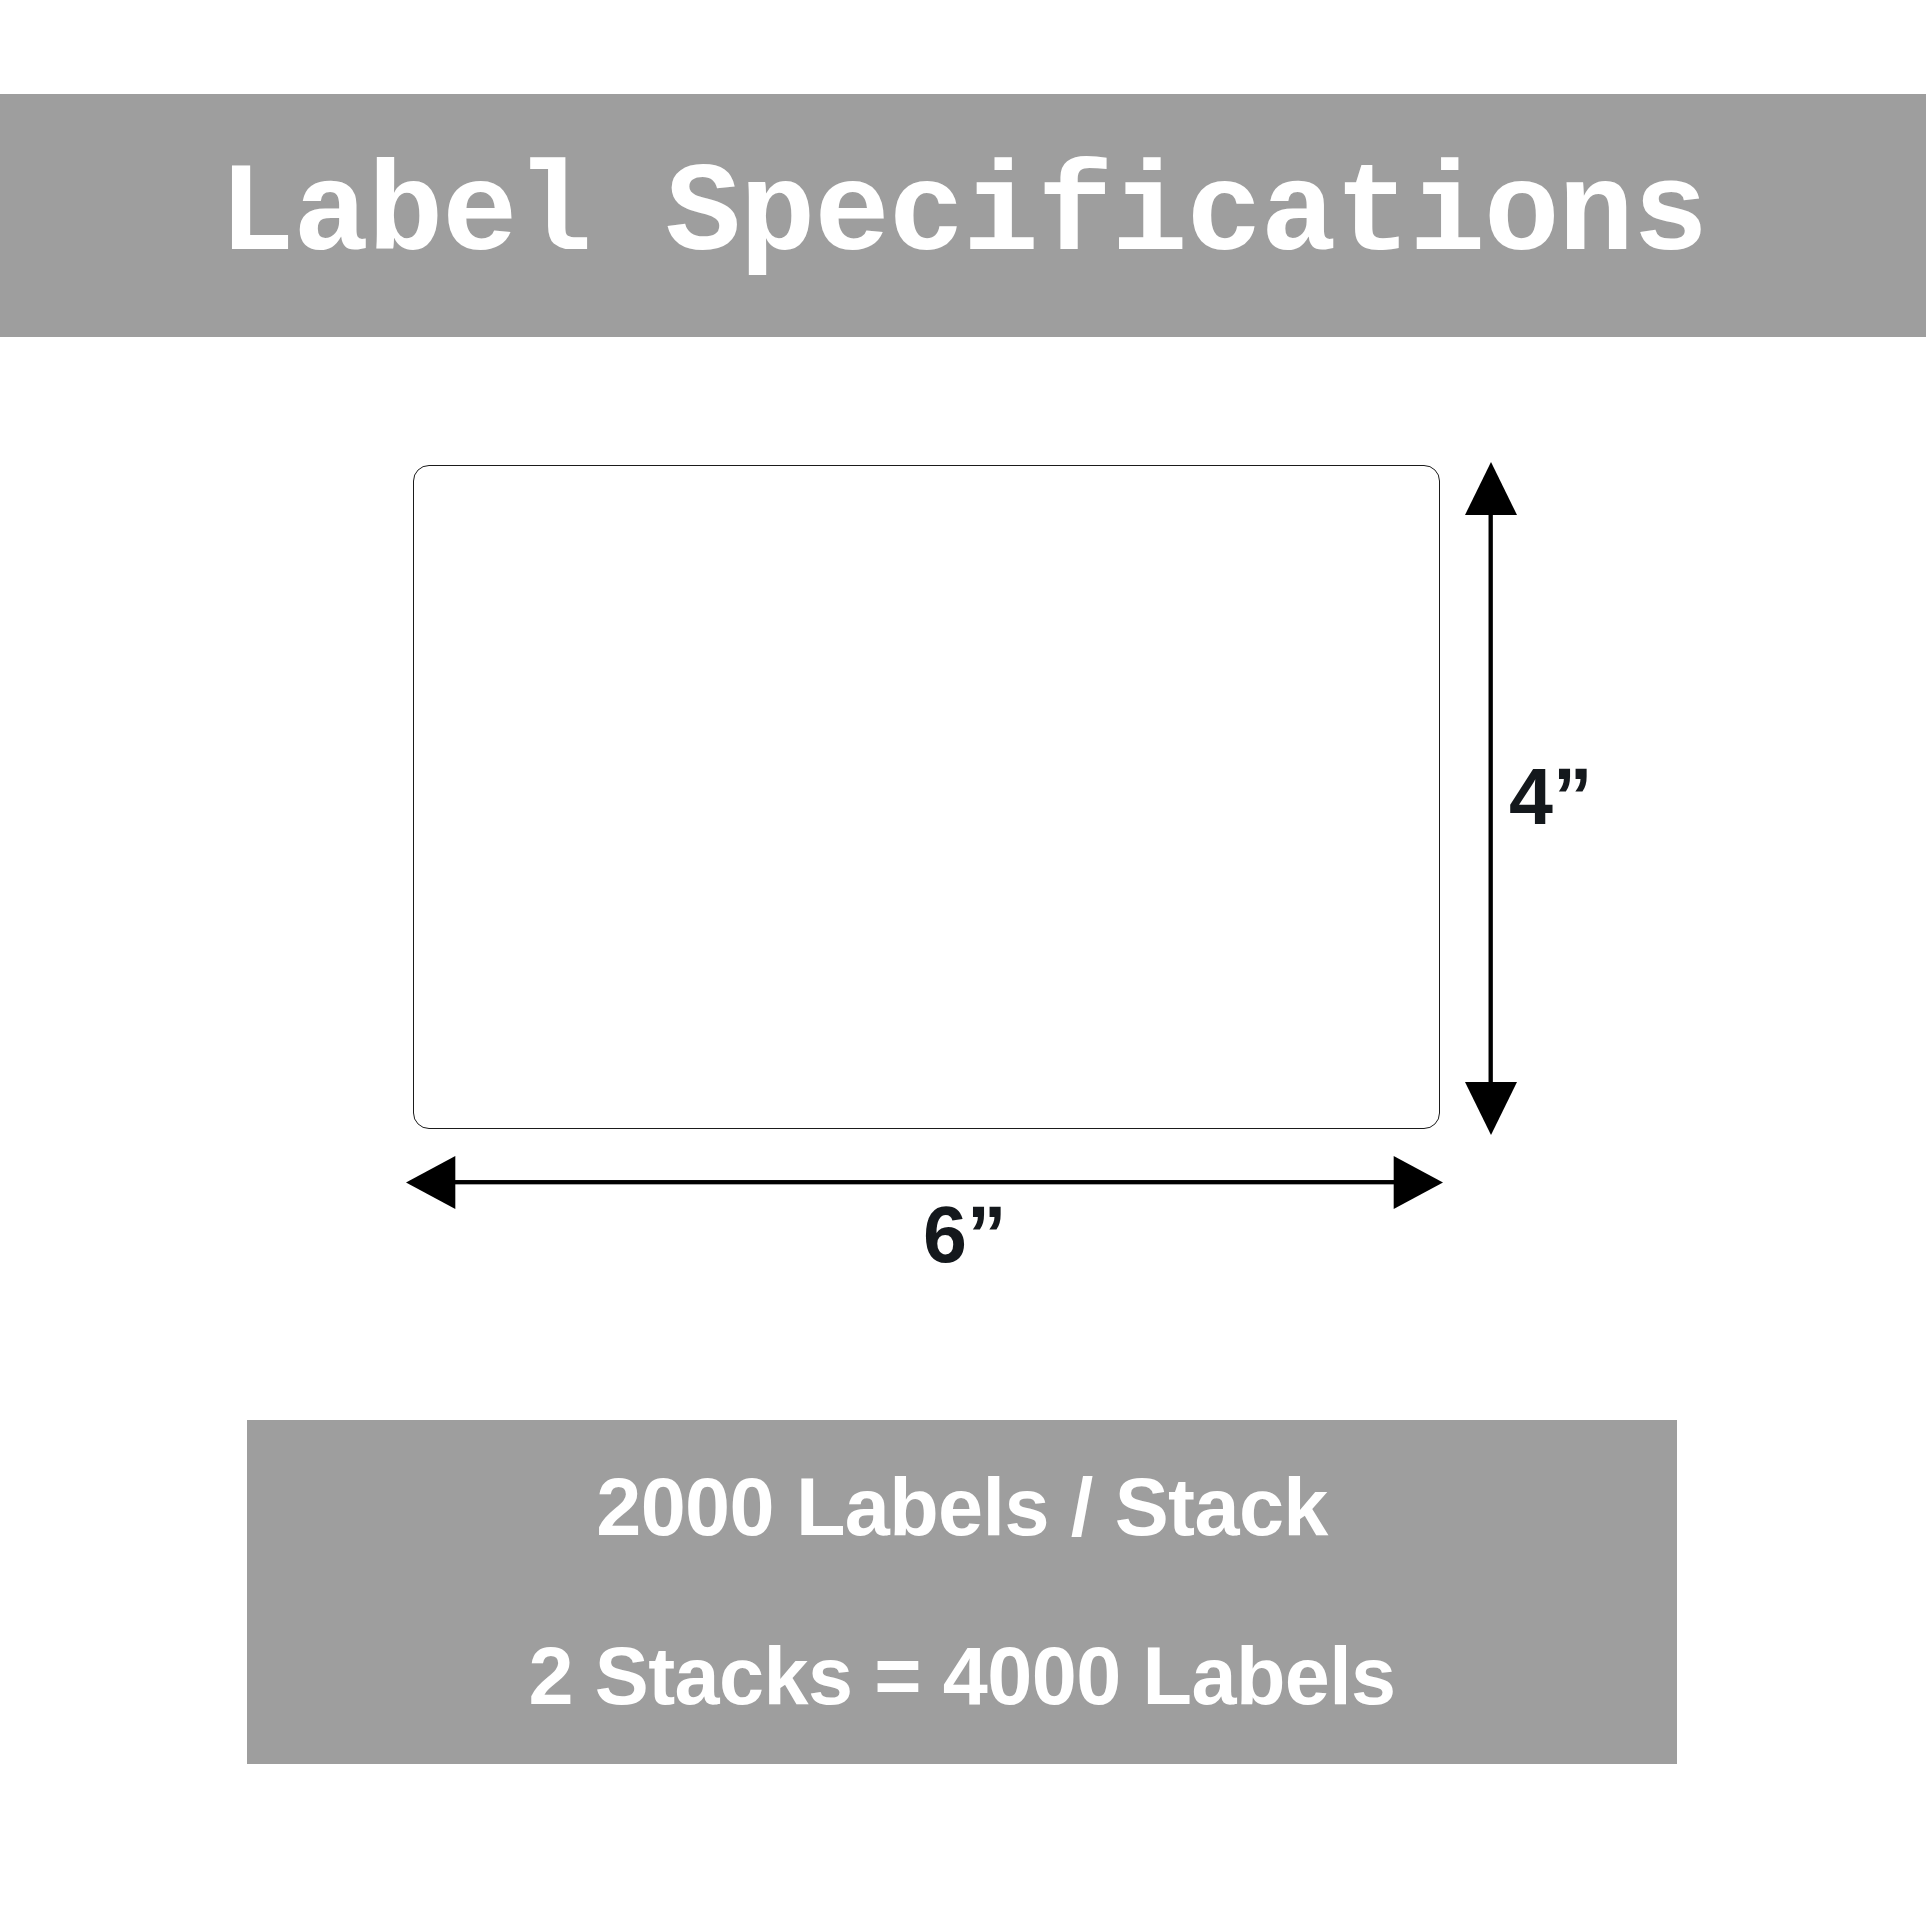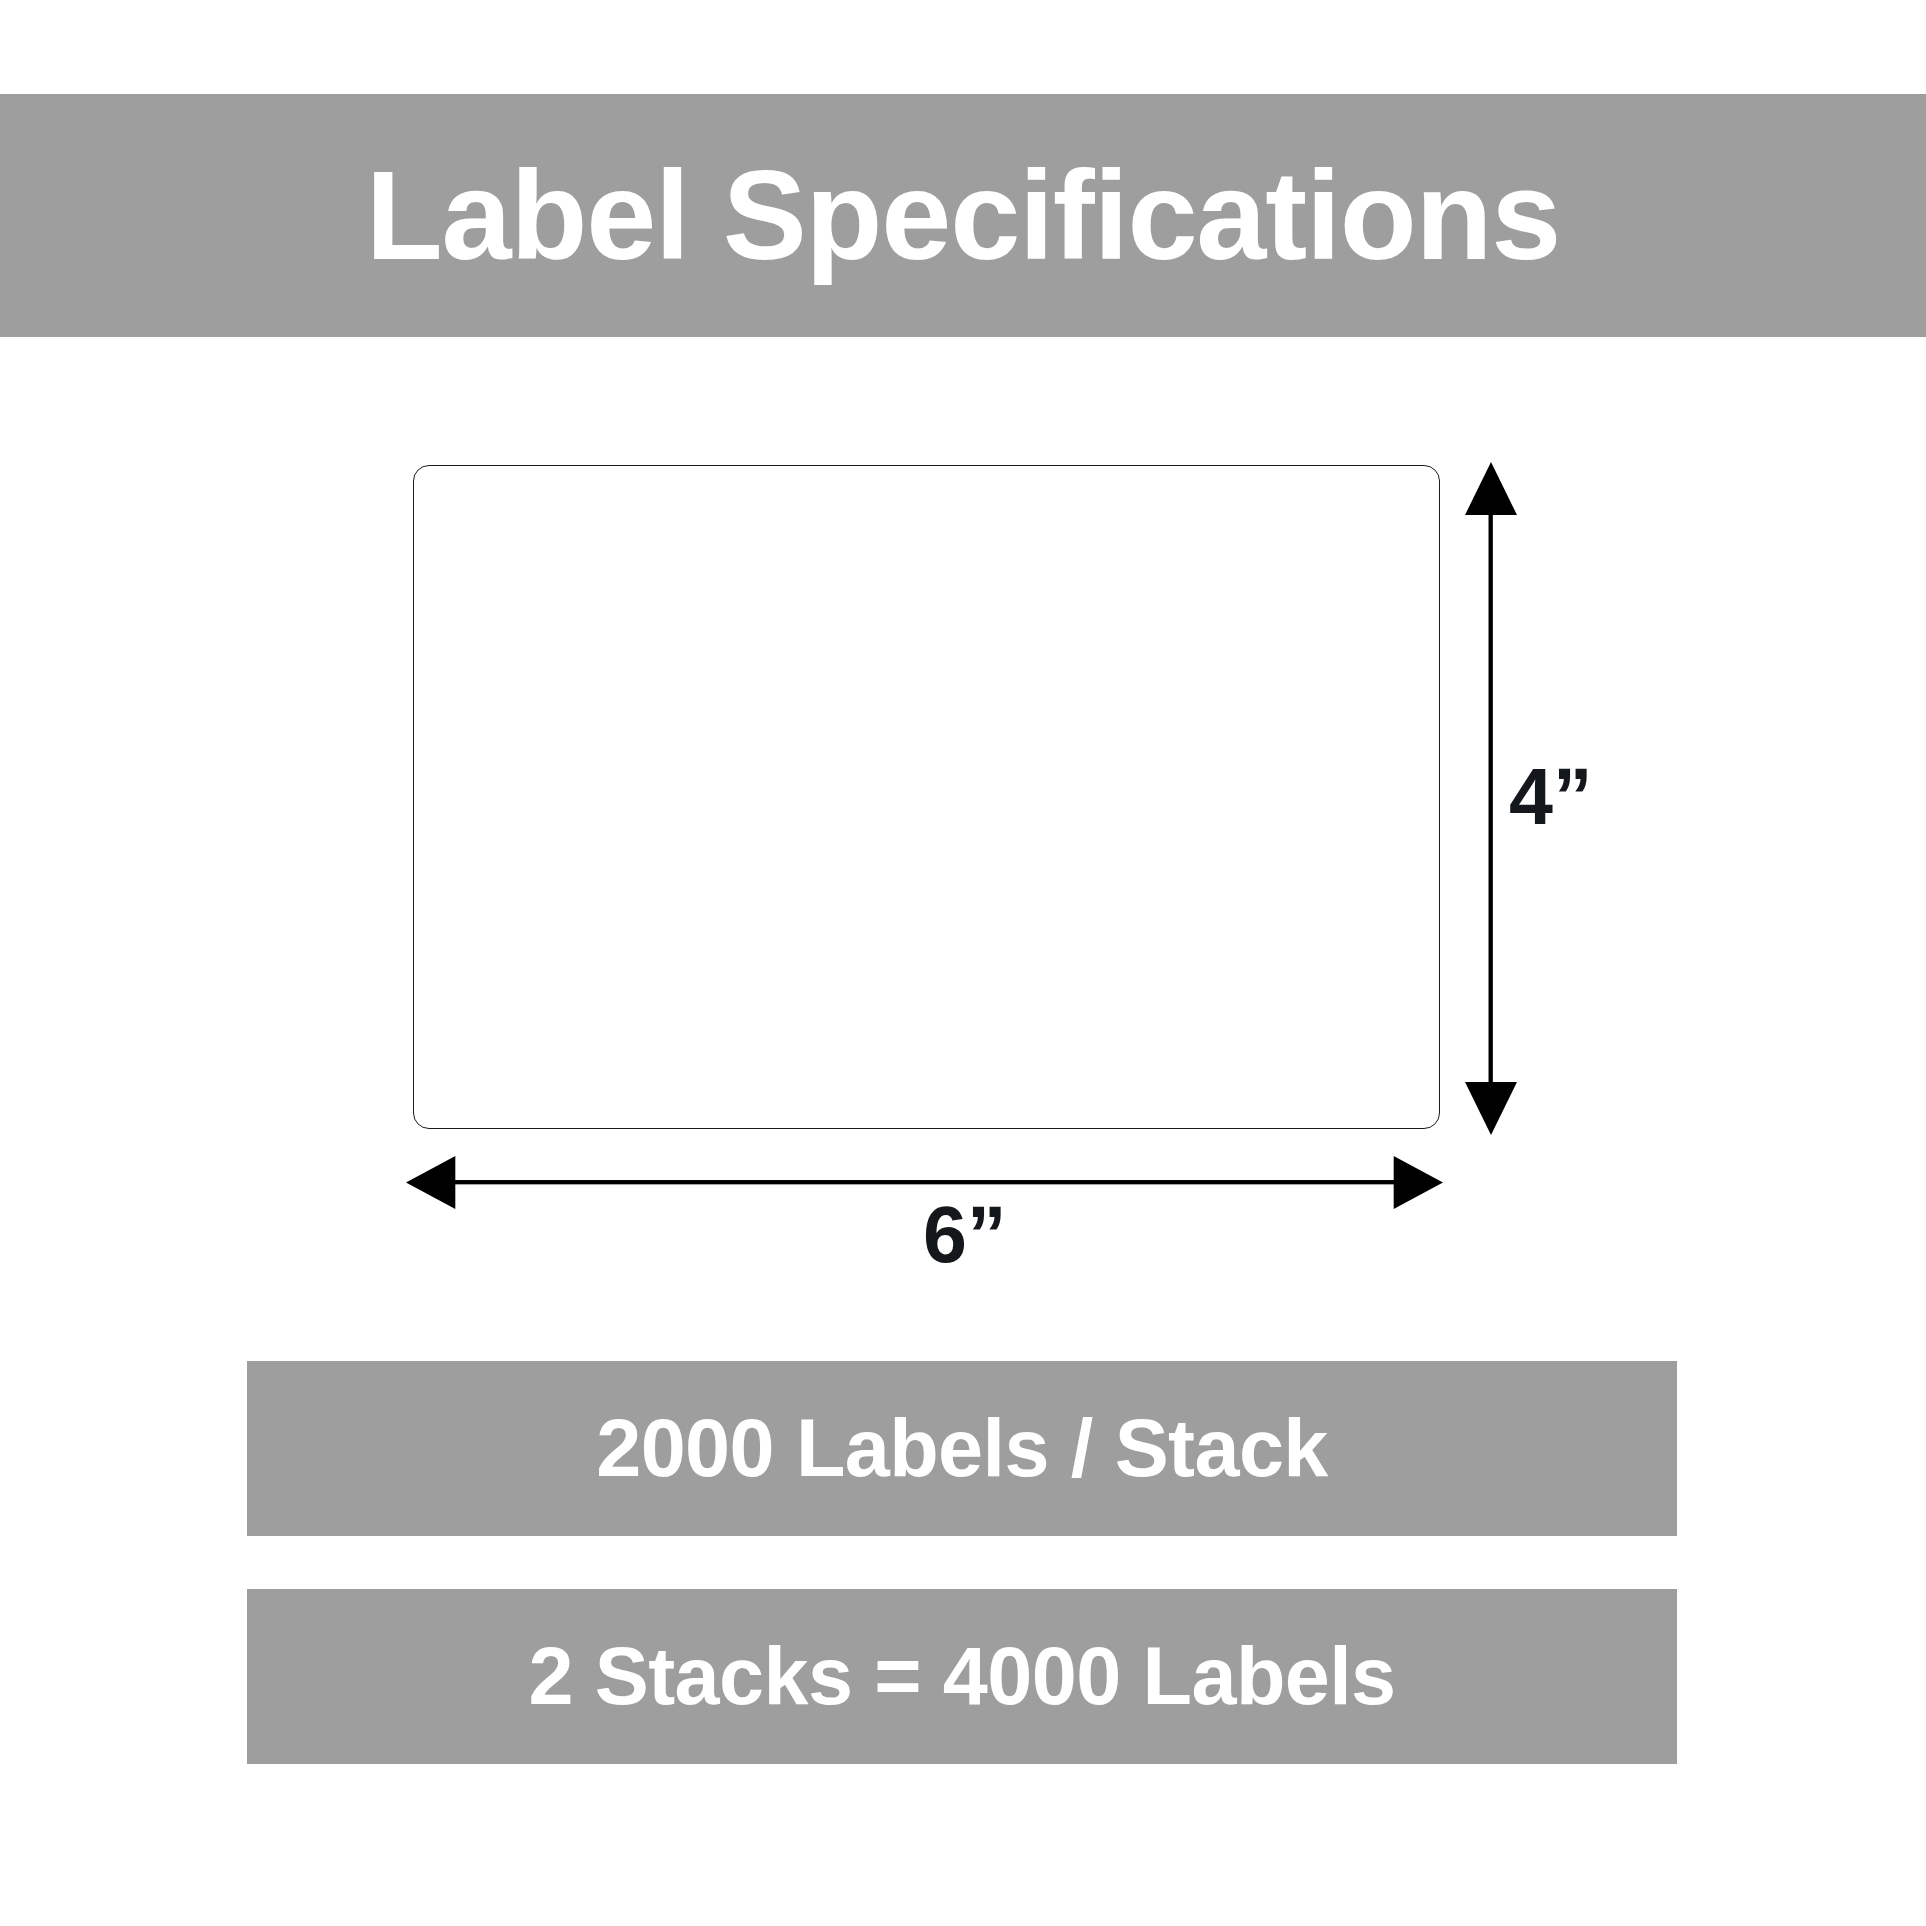--- a/index.html
+++ b/index.html
@@ -25,21 +25,21 @@
     top: 94px;
     width: 1926px;
     height: 243px;
     background: #9e9e9e;
     display: flex;
     align-items: center;
     justify-content: center;
   }
   .header-title {
     color: #ffffff;
-    font-family: Liberation Sans, sans-serif;
+    font-family: Liberation Mono, monospace;
     font-weight: bold;
     font-size: 126px;
     line-height: 1;
     letter-spacing: -1.2px;
     white-space: nowrap;
   }
 
   
   .diagram {
     position: absolute;
@@ -104,21 +104,21 @@
   
   .spec-bar {
     position: absolute;
     left: 247px;
     width: 1430px;
     background: #9e9e9e;
     display: flex;
     align-items: center;
     justify-content: center;
   }
-  .spec-bar-1 { top: 1361px; height: 175px; }
+  .spec-bar-1 { top: 1420px; height: 175px; }
   .spec-bar-2 { top: 1589px; height: 175px; text-align: right; }
   .spec-bar-text {
     color: #ffffff;
     font-family: "Liberation Sans", sans-serif;
     font-weight: bold;
     font-size: 81px;
     line-height: 1;
     letter-spacing: -0.6px;
     white-space: nowrap;
   }

